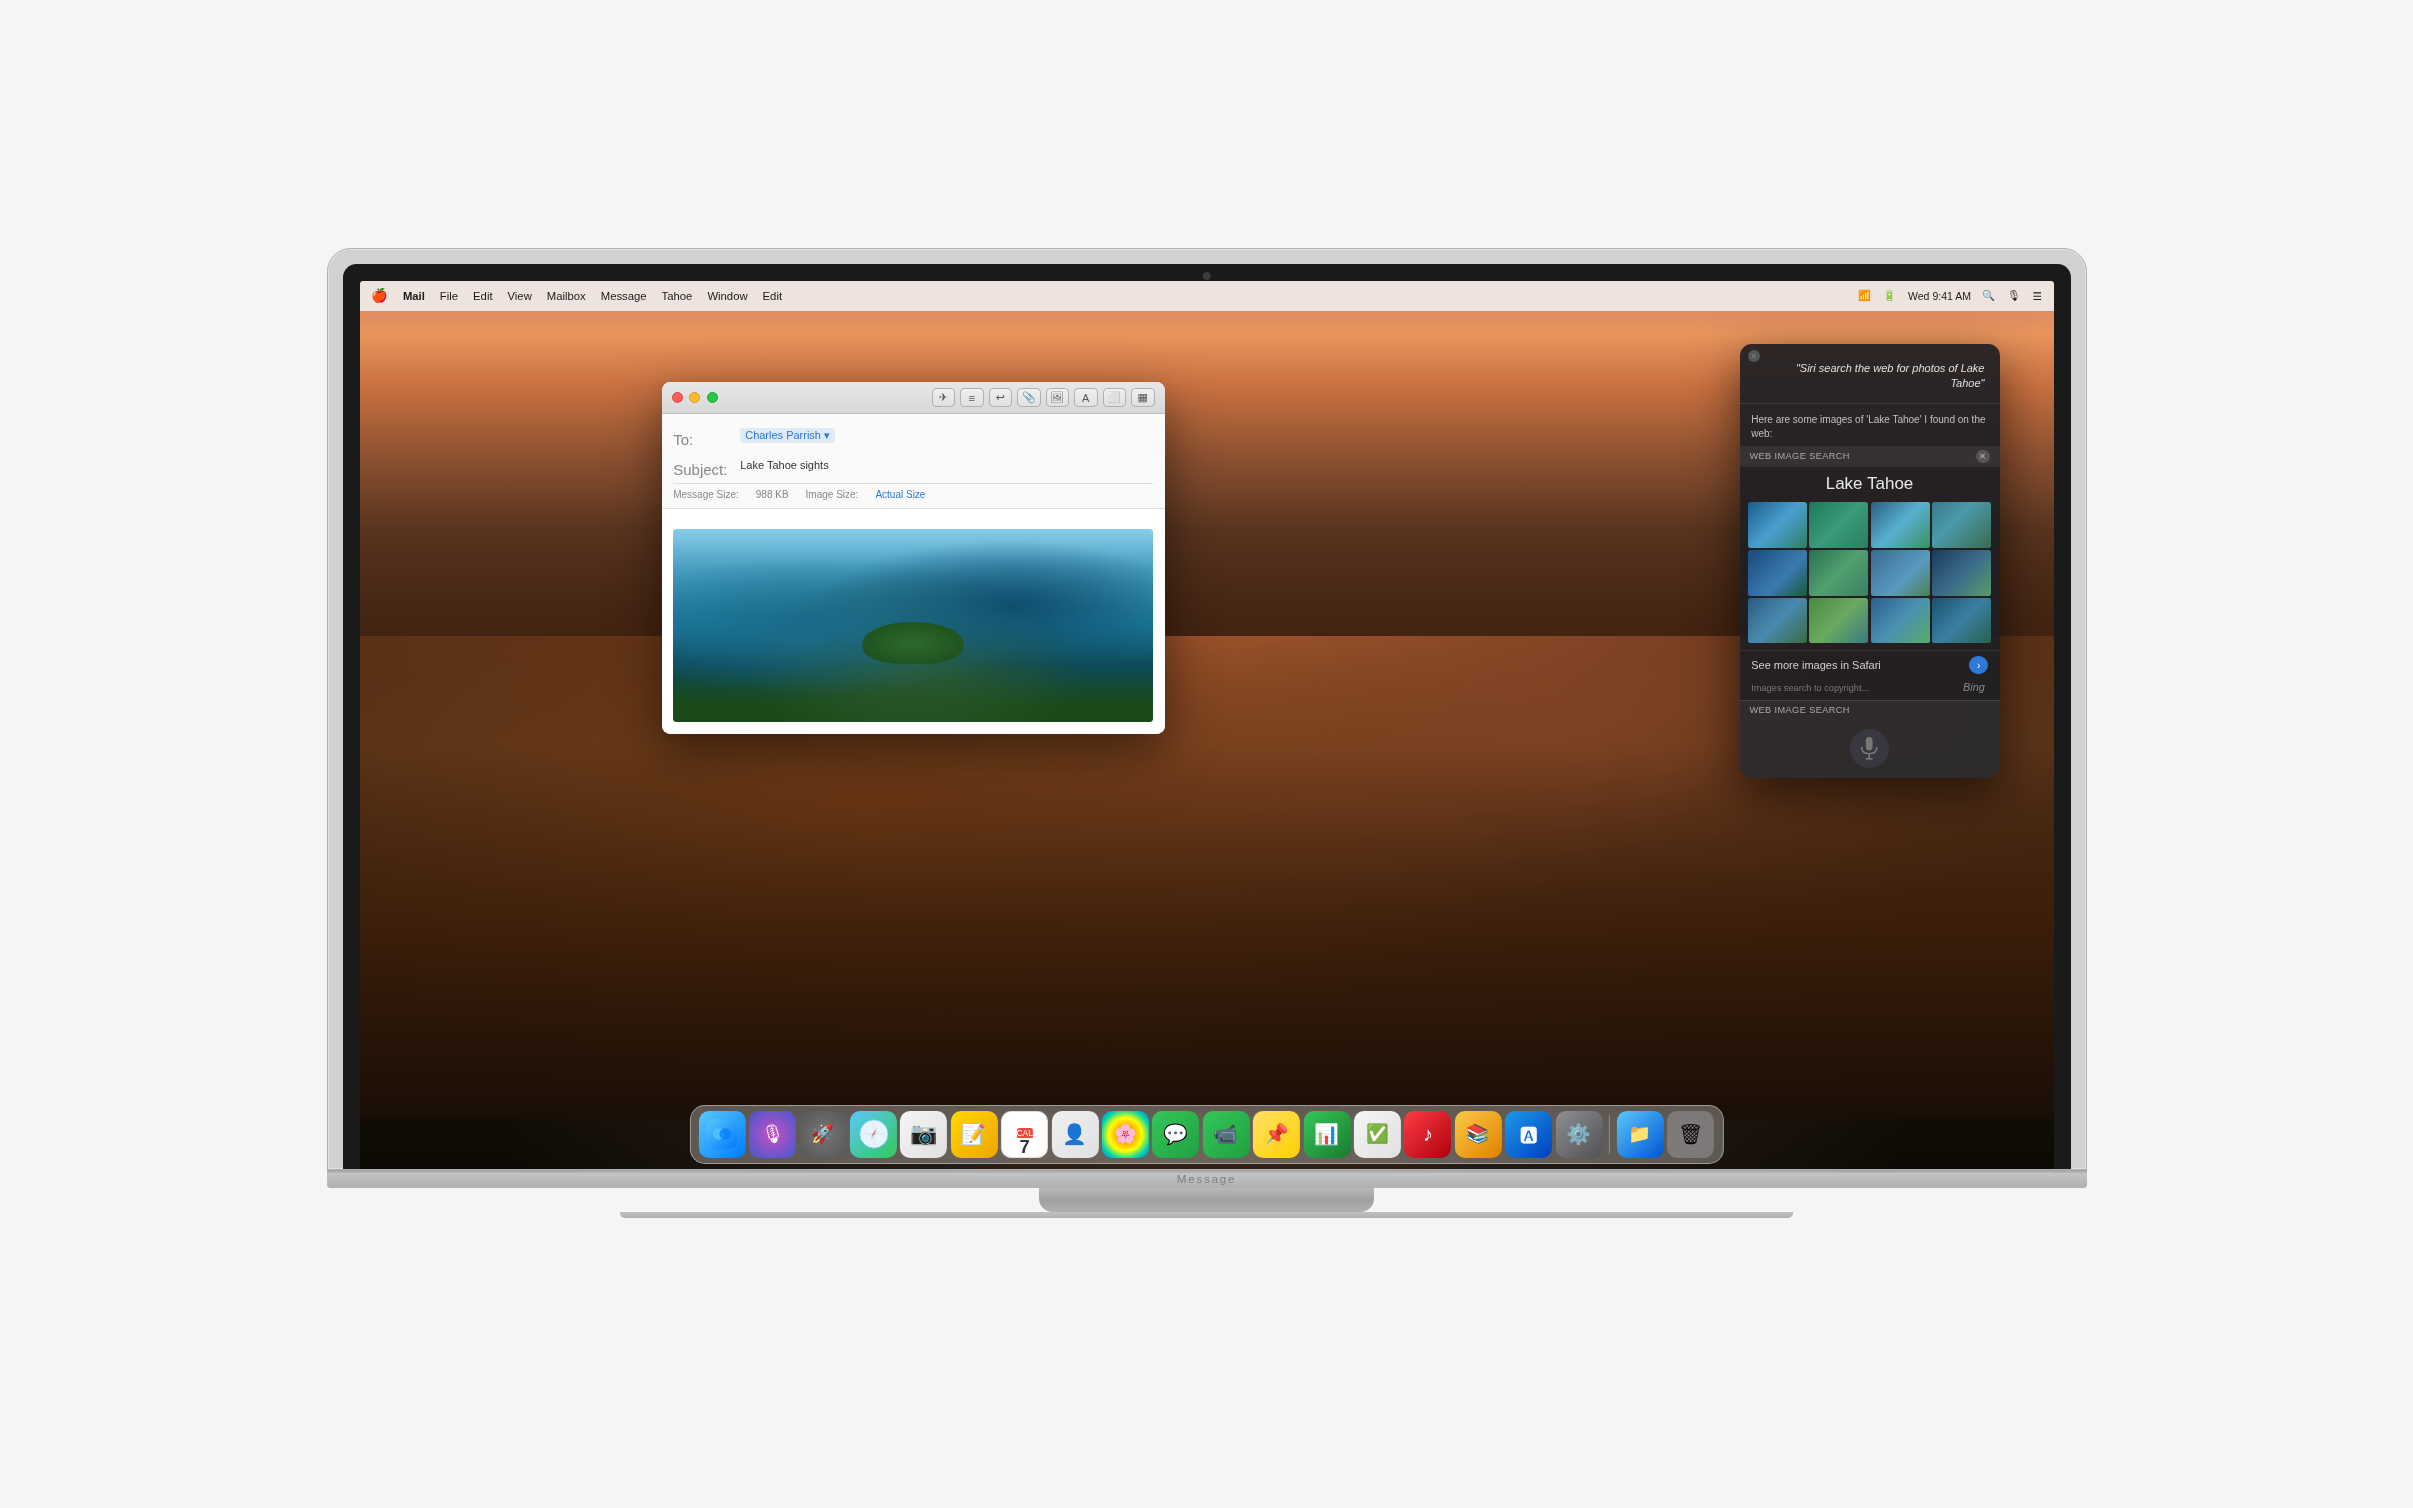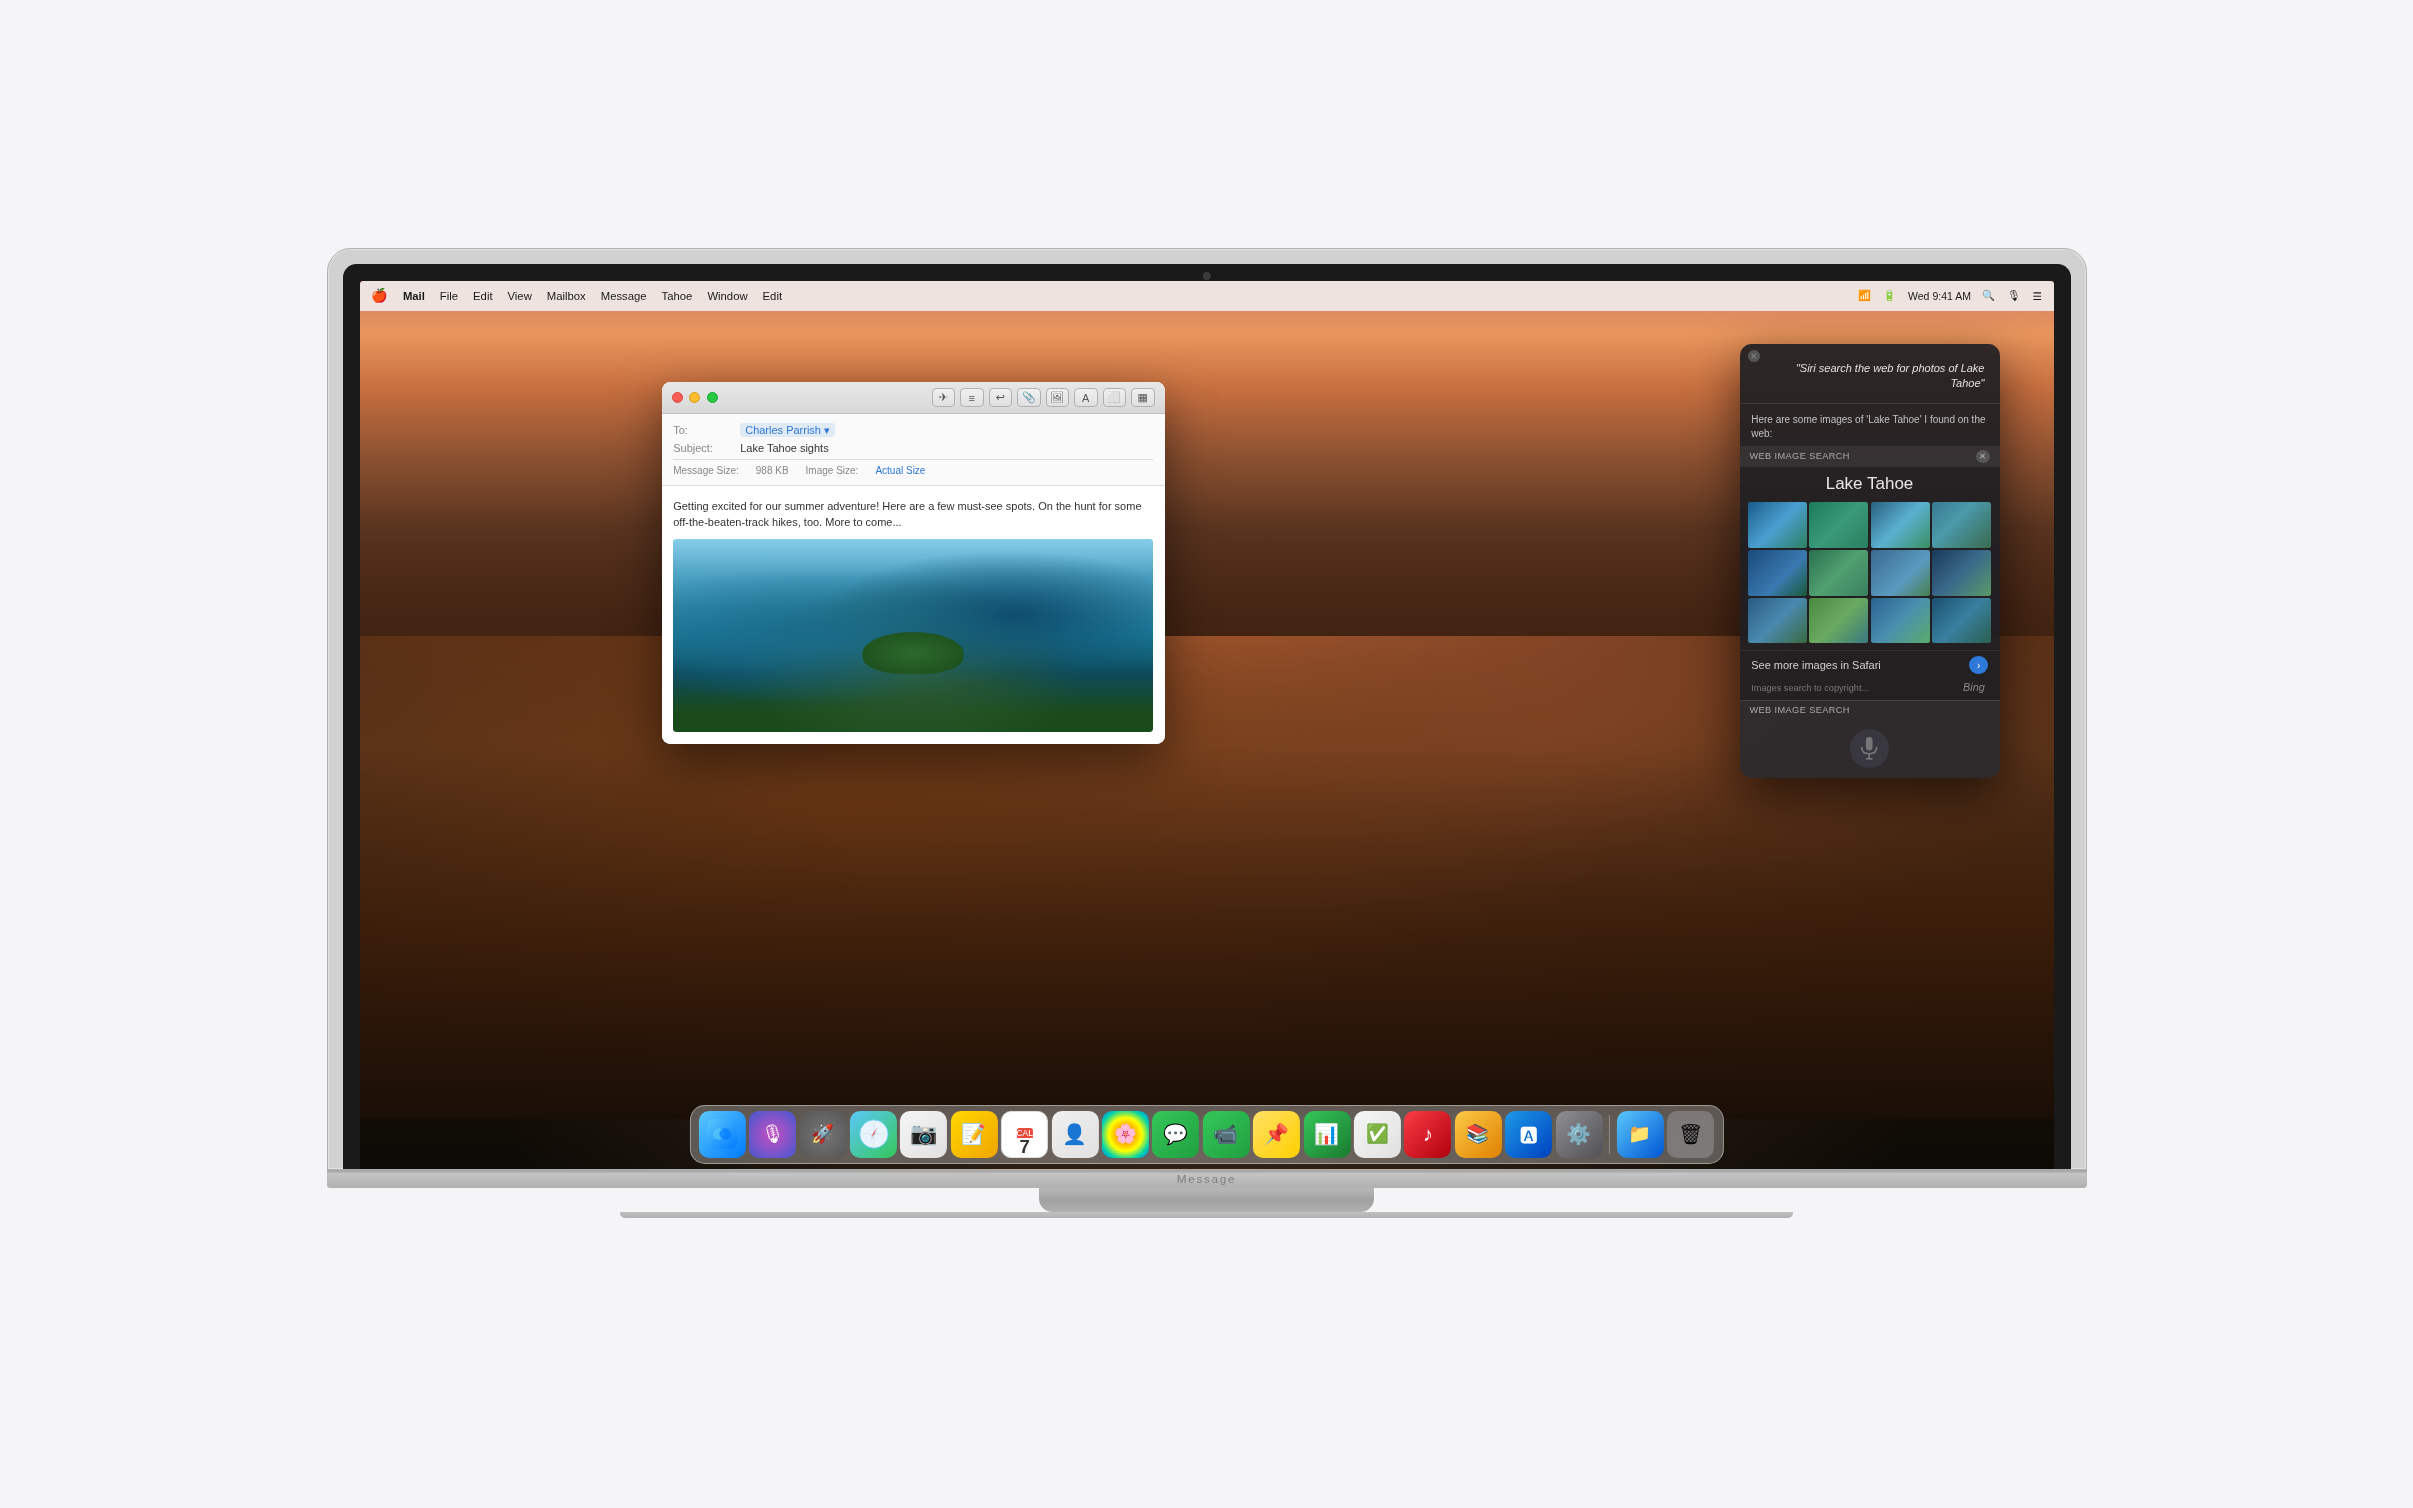--- a/index.html
+++ b/index.html
@@ -202,21 +202,22 @@
 
     .mail-header-row {
       display: flex;
       align-items: center;
       margin-bottom: 5px;
     }
 
     .mail-header-label {
       color: #888;
       width: 67px;
-      font-size: 11px;
+      font-size: 15px;
+      margin-top: 8px;
     }
 
     .mail-to-name {
       color: #2d78d8;
       font-size: 11px;
       background: rgba(45,120,216,0.12);
       padding: 0.8px 5px;
       border-radius: 3.4px;
     }
 
@@ -597,21 +598,20 @@
             </div>
             <div class="mail-meta-row">
               <span>Message Size:</span>
               <span>988 KB</span>
               <span>Image Size:</span>
               <span style="color:#2d78d8;">Actual Size</span>
             </div>
           </div>
 
           <div class="mail-body">
-            <p>Getting excited for our summer adventure! Here are a few must-see spots. On the hunt for some off-the-beaten-track hikes, too. More to come...</p>
             <div class="mail-image">
               <div class="mail-image-island"></div>
             </div>
           </div>
         </div>
 
         <div class="siri-panel">
           <div class="siri-close">✕</div>
 
           <div class="siri-header">

